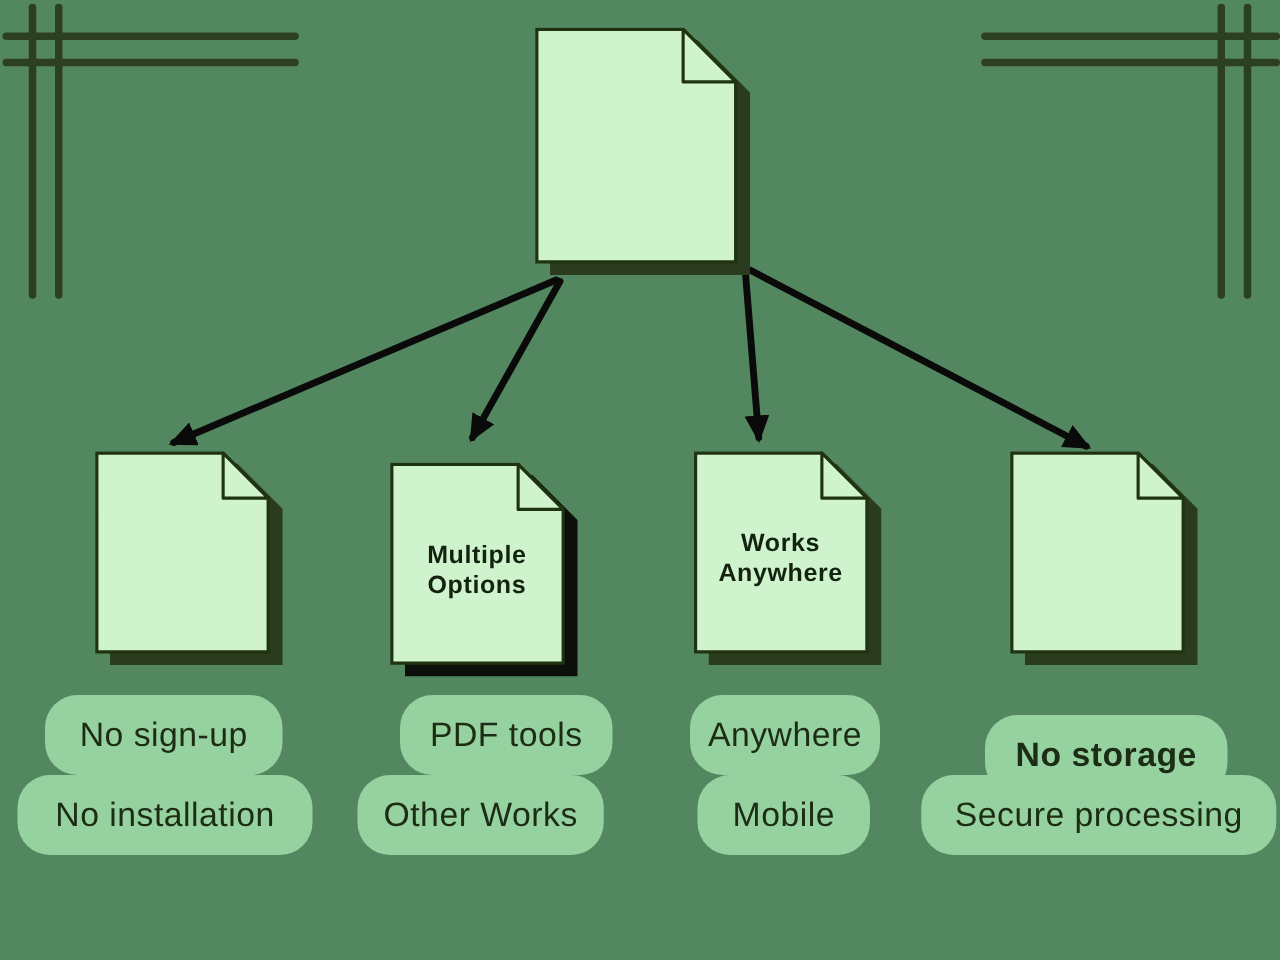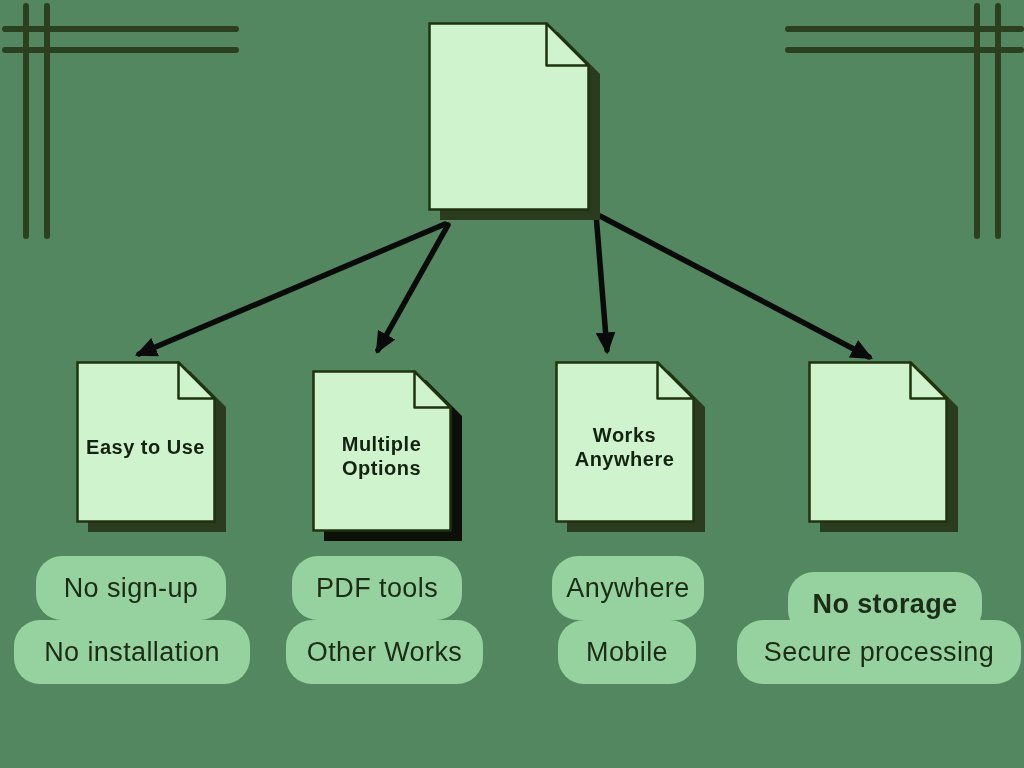--- a/index.html
+++ b/index.html
@@ -76,21 +76,20 @@
     <polygon class="doc-fold" points="118.5,1.5 118.5,43.5 160.5,43.5"></polygon>
   </svg>
 </div>
 
 <div class="doc" style="left:76px;top:361px;">
   <svg width="152" height="175" viewBox="0 0 152 175">
     <polygon class="doc-shadow" points="12,10 114,10 150,46 150,171 12,171"></polygon>
     <polygon class="doc-body" points="1.5,1.5 102.5,1.5 138.5,37.5 138.5,160.5 1.5,160.5"></polygon>
     <polygon class="doc-fold" points="102.5,1.5 102.5,37.5 138.5,37.5"></polygon>
   </svg>
-  <div class="doc-label child-label">Easy to Use</div>
 </div>
 
 <div class="doc" style="left:312px;top:370px;">
   <svg width="152" height="175" viewBox="0 0 152 175">
     <polygon class="doc-shadow dark" points="12,10 114,10 150,46 150,171 12,171"></polygon>
     <polygon class="doc-body" points="1.5,1.5 102.5,1.5 138.5,37.5 138.5,160.5 1.5,160.5"></polygon>
     <polygon class="doc-fold" points="102.5,1.5 102.5,37.5 138.5,37.5"></polygon>
   </svg>
   <div class="doc-label child-label">Multiple
 Options</div>
@@ -110,20 +109,20 @@
   <svg width="152" height="175" viewBox="0 0 152 175">
     <polygon class="doc-shadow" points="12,10 114,10 150,46 150,171 12,171"></polygon>
     <polygon class="doc-body" points="1.5,1.5 102.5,1.5 138.5,37.5 138.5,160.5 1.5,160.5"></polygon>
     <polygon class="doc-fold" points="102.5,1.5 102.5,37.5 138.5,37.5"></polygon>
   </svg>
 </div>
 
 <div class="pill" style="left:36px;top:556px;width:190px;">No sign-up</div>
 <div class="pill" style="left:14px;top:620px;width:236px;">No installation</div>
 
-<div class="pill" style="left:292px;top:556px;width:170px;">PDF tools</div>
+<div class="pill" style="left:320px;top:556px;width:170px;">PDF tools</div>
 <div class="pill" style="left:286px;top:620px;width:197px;">Other Works</div>
 
 <div class="pill" style="left:552px;top:556px;width:152px;">Anywhere</div>
 <div class="pill" style="left:558px;top:620px;width:138px;">Mobile</div>
 
 <div class="pill" style="left:788px;top:572px;width:194px;font-weight:bold;">No storage</div>
 <div class="pill" style="left:737px;top:620px;width:284px;">Secure processing</div>
 
 </body></html>

